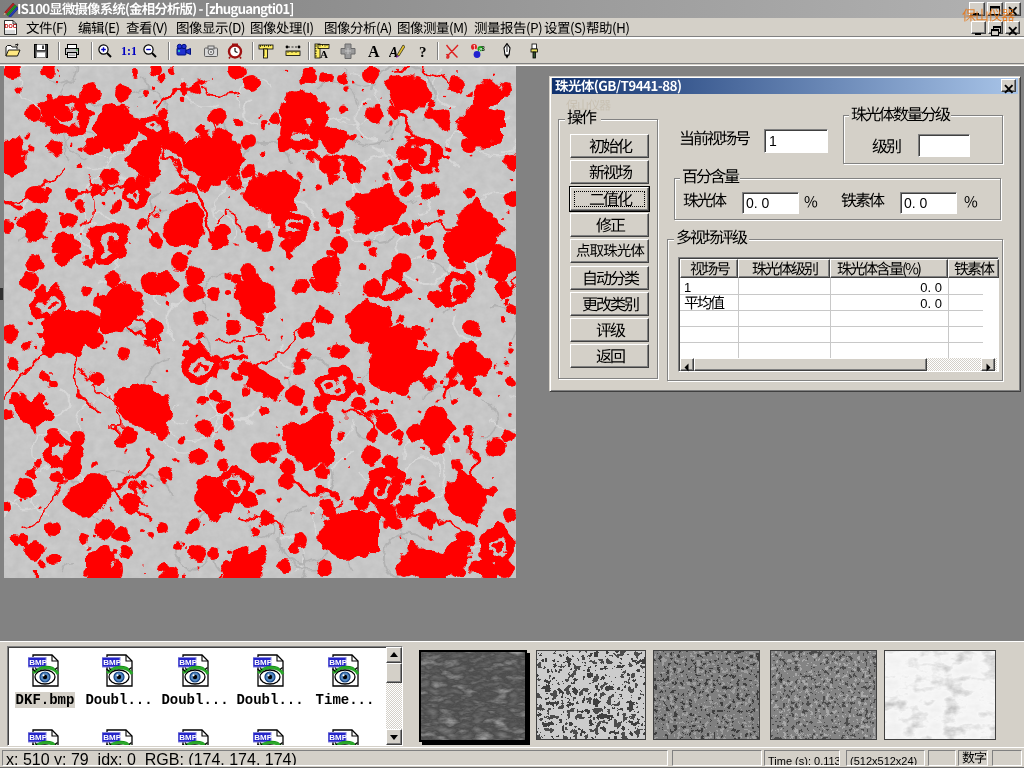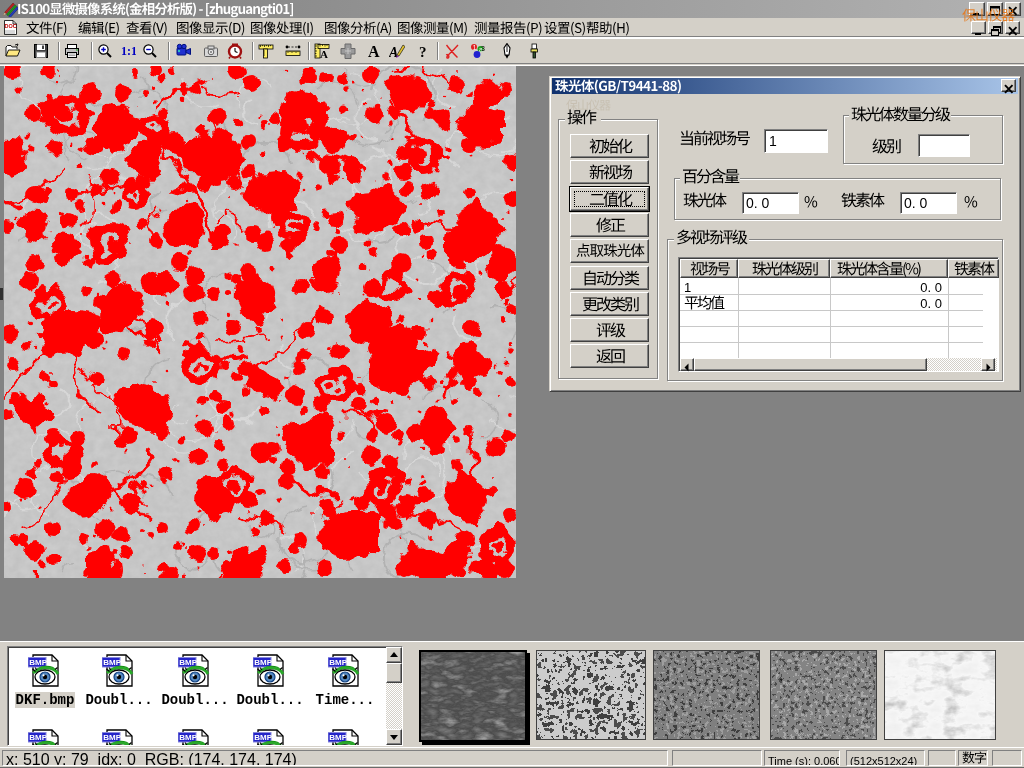--- a/index.html
+++ b/index.html
@@ -1322,21 +1322,21 @@
   </svg>
 <svg class="abs" style="left:770px;top:650px;border:1px solid #404040" width="107" height="90" viewBox="0 0 107 90">
     <rect width="107" height="90" filter="url(#t4)"></rect>
   </svg>
 <svg class="abs" style="left:884px;top:650px;border:1px solid #404040" width="112" height="90" viewBox="0 0 112 90">
     <rect width="112" height="90" filter="url(#t5)"></rect>
   </svg>
 <div class="abs" style="left:0;top:747px;width:1024px;height:21px;background:#d4d0c8;border-top:1px solid #fff"></div>
 <div class="abs" style="left:2px;top:750px;width:666px;height:16px;border:1px solid;border-color:#808080 #fff #fff #808080;padding:0 3px;overflow:hidden"><span style="font-size:16px;white-space:pre">x: 510 y: 79  idx: 0  RGB: (174, 174, 174)</span></div>
 <div class="abs" style="left:672px;top:750px;width:90px;height:16px;border:1px solid;border-color:#808080 #fff #fff #808080;padding:0 3px;overflow:hidden"></div>
-<div class="abs" style="left:764px;top:750px;width:76px;height:16px;border:1px solid;border-color:#808080 #fff #fff #808080;padding:0 3px;overflow:hidden"><span style="font-size:11px;white-space:pre">Time (s): 0.060</span></div>
+<div class="abs" style="left:764px;top:750px;width:76px;height:16px;border:1px solid;border-color:#808080 #fff #fff #808080;padding:0 3px;overflow:hidden"><span style="font-size:11px;white-space:pre">Time (s): 0.113</span></div>
 <div class="abs" style="left:846px;top:750px;width:79px;height:16px;border:1px solid;border-color:#808080 #fff #fff #808080;padding:0 3px;overflow:hidden"><span style="font-size:11px;white-space:pre">(512x512x24)</span></div>
 <div class="abs" style="left:928px;top:750px;width:28px;height:16px;border:1px solid;border-color:#808080 #fff #fff #808080;padding:0 3px;overflow:hidden"></div>
 <div class="abs" style="left:958px;top:750px;width:30px;height:16px;border:1px solid;border-color:#808080 #fff #fff #808080;padding:0 3px;overflow:hidden"></div>
 <svg style="position:absolute;left:962px;top:751.0px;overflow:visible" width="26" height="16" viewBox="0 0 26 16">
     <path d="M5.8 0.8C5.5 1.3 5.1 2.0 4.8 2.5L5.4 2.8C5.8 2.4 6.2 1.7 6.6 1.1ZM1.1 1.1C1.5 1.7 1.8 2.4 1.9 2.8L2.7 2.5C2.6 2.1 2.2 1.4 1.9 0.8ZM5.3 8.1C5.0 8.7 4.6 9.3 4.1 9.8C3.6 9.6 3.1 9.3 2.6 9.1C2.8 8.8 3.0 8.4 3.2 8.1ZM1.4 9.5C2.1 9.7 2.8 10.0 3.4 10.4C2.6 11.0 1.6 11.4 0.5 11.6C0.7 11.8 0.9 12.1 1.0 12.4C2.2 12.1 3.3 11.5 4.2 10.8C4.7 11.0 5.1 11.3 5.4 11.5L6.0 10.9C5.7 10.7 5.3 10.4 4.9 10.2C5.6 9.5 6.1 8.6 6.4 7.4L5.9 7.2L5.7 7.2H3.6L3.9 6.6L3.0 6.4C2.9 6.7 2.8 7.0 2.7 7.2H0.9V8.1H2.3C2.0 8.6 1.7 9.1 1.4 9.5ZM3.3 0.5V2.9H0.7V3.7H3.0C2.4 4.6 1.4 5.4 0.5 5.8C0.7 6.0 0.9 6.3 1.0 6.5C1.8 6.1 2.7 5.4 3.3 4.6V6.2H4.3V4.4C4.9 4.9 5.7 5.5 6.0 5.8L6.5 5.1C6.2 4.9 5.1 4.1 4.4 3.7H6.9V2.9H4.3V0.5ZM8.2 0.6C7.9 2.9 7.3 5.1 6.3 6.5C6.5 6.6 6.8 6.9 7.0 7.1C7.3 6.6 7.6 6.0 7.9 5.4C8.2 6.6 8.5 7.8 9.0 8.9C8.3 10.1 7.3 11.0 5.9 11.7C6.0 11.9 6.3 12.3 6.4 12.5C7.7 11.8 8.7 10.9 9.5 9.8C10.2 10.9 11.0 11.8 12.0 12.4C12.1 12.1 12.4 11.8 12.6 11.6C11.5 11.0 10.7 10.1 10.0 8.9C10.7 7.5 11.2 5.9 11.4 4.0H12.3V3.0H8.6C8.8 2.3 9.0 1.5 9.1 0.8ZM10.5 4.0C10.3 5.4 10.0 6.7 9.5 7.9C9.0 6.7 8.7 5.4 8.4 4.0Z M18.0 6.7V7.5H12.9V8.5H18.0V11.3C18.0 11.4 17.9 11.5 17.7 11.5C17.4 11.5 16.6 11.5 15.7 11.5C15.9 11.8 16.1 12.2 16.1 12.5C17.3 12.5 17.9 12.5 18.4 12.3C18.9 12.1 19.0 11.9 19.0 11.3V8.5H24.1V7.5H19.0V7.1C20.2 6.4 21.3 5.6 22.1 4.7L21.5 4.2L21.2 4.3H15.0V5.2H20.3C19.6 5.8 18.7 6.3 18.0 6.7ZM17.5 0.7C17.8 1.1 18.0 1.5 18.2 1.9H13.0V4.6H14.0V2.8H23.0V4.6H24.0V1.9H19.3C19.1 1.4 18.8 0.9 18.5 0.4Z" fill="#000"></path>
   </svg>
 <div class="abs" style="left:992px;top:750px;width:30px;height:16px;border:1px solid;border-color:#808080 #fff #fff #808080;padding:0 3px;overflow:hidden"></div>
 <div class="abs" style="left:549px;top:76px;width:472px;height:316px;background:#d4d0c8;border:1px solid;border-color:#d4d0c8 #404040 #404040 #d4d0c8;box-shadow:inset 1px 1px 0 #fff,inset -1px -1px 0 #808080"></div>
 <div class="abs" style="left:552px;top:78px;width:466px;height:16px;background:linear-gradient(to right,#10316e,#a8c4e8)"></div>
 <svg style="position:absolute;left:555px;top:79.0px;overflow:visible" width="128" height="16" viewBox="0 0 128 16">

